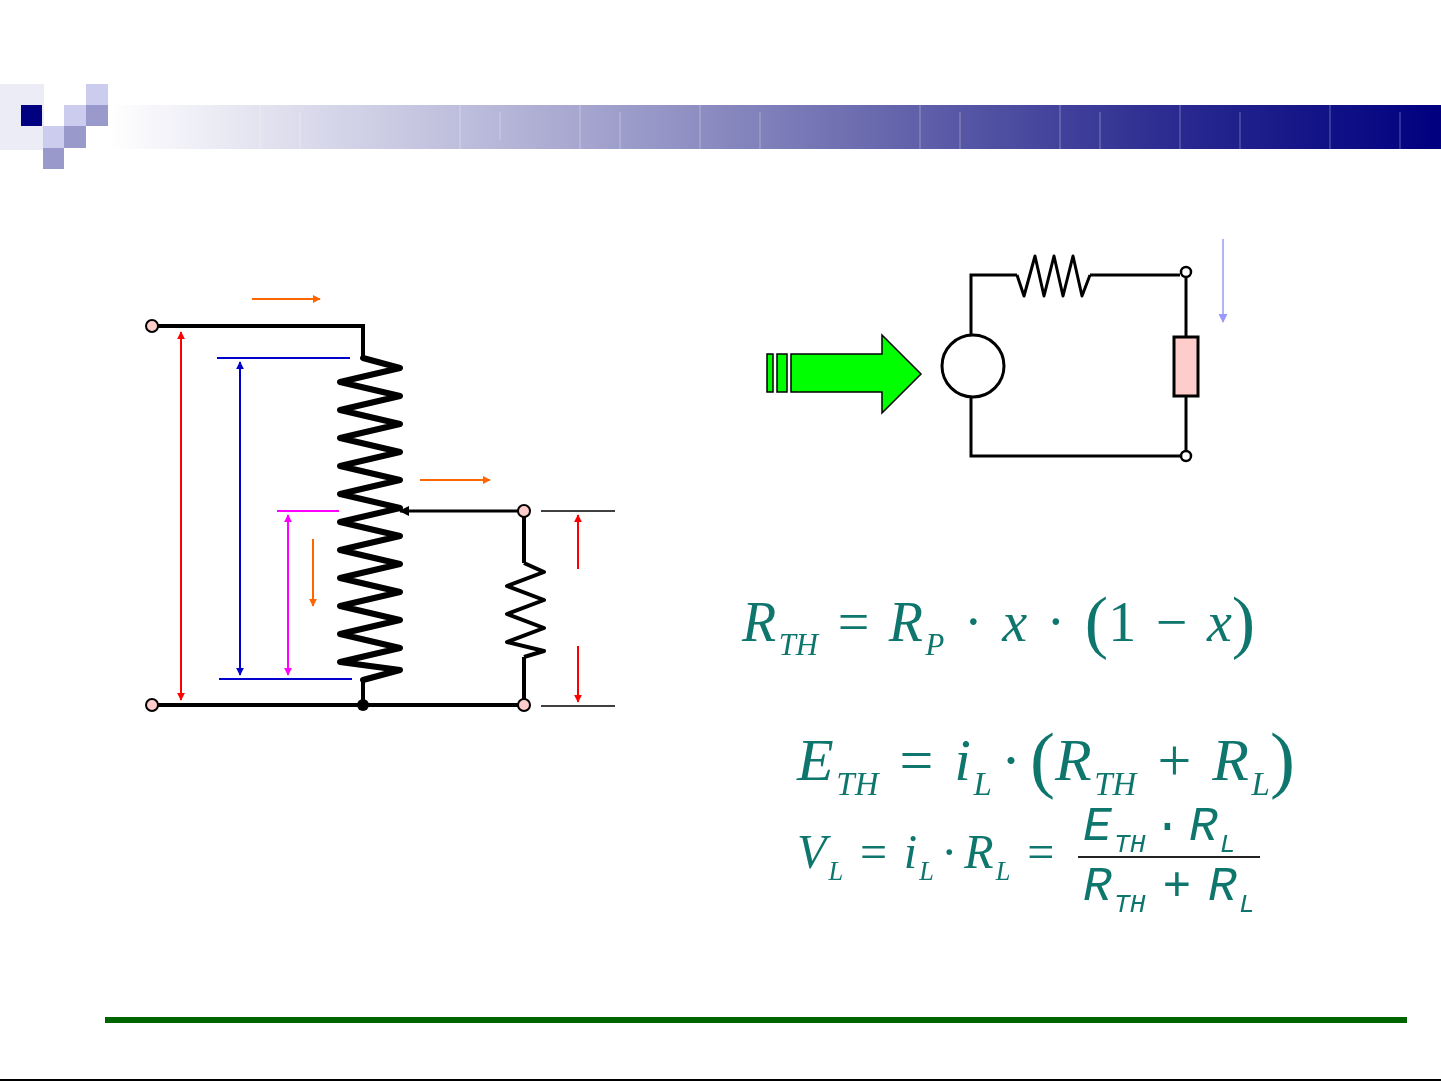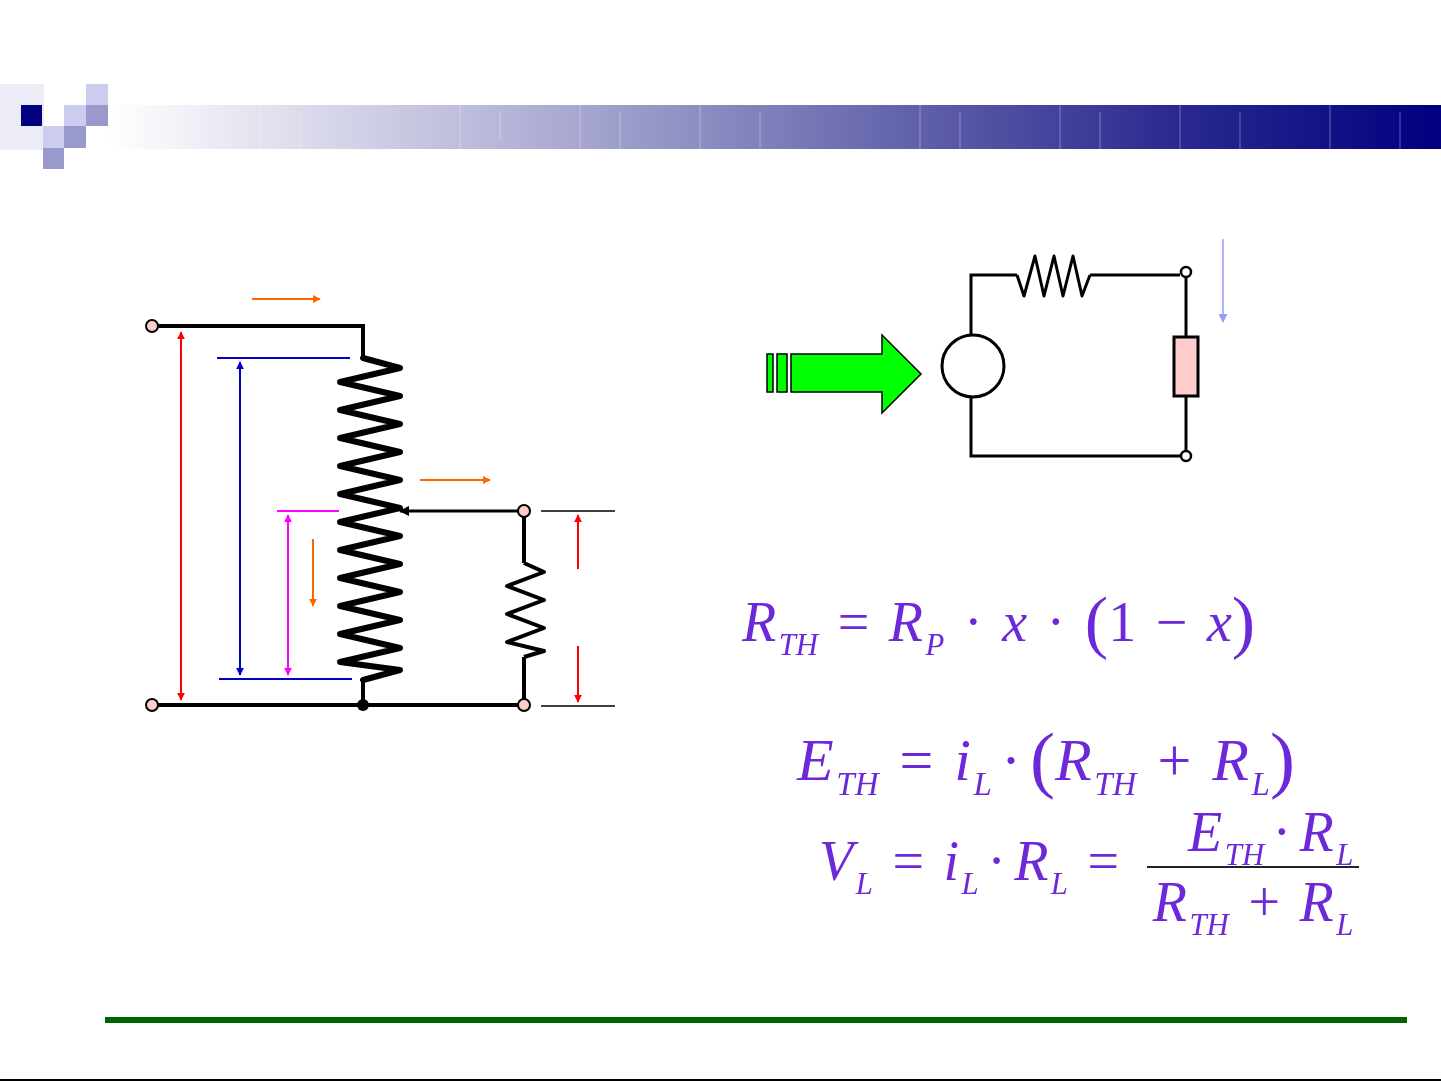--- a/index.html
+++ b/index.html
@@ -1,28 +1,28 @@
 <!DOCTYPE html>
 <html><head>
 <meta charset="utf-8">
 <style>
   html, body { margin: 0; padding: 0; background: #ffffff; }
   body { width: 1441px; height: 1081px; position: relative; overflow: hidden;
          font-family: "Liberation Serif", serif; }
   #slide { position: absolute; left: 0; top: 0; width: 1441px; height: 1081px; }
   .eq { position: absolute; font-family: "Liberation Serif", "DejaVu Serif", serif;
-        color: #6d28d9; white-space: nowrap; }
+        color: #0f766e; white-space: nowrap; }
   .eq i { font-style: italic; }
   .sub { font-style: italic; font-size: 0.55em; position: relative; top: 0.45em; margin-left: 0.08em; }
   .op { margin: 0 0.35em; font-style: normal; }
   .paren { font-size: 1.25em; font-weight: 300; position: relative; top: 0.05em; }
   #eq-rth { left: 742px; top: 578px; font-size: 56px; }
   #eq-eth { left: 797px; top: 712px; font-size: 60px; }
-  #eq-vl { left: 819px; top: 800px; font-size: 56px; }
-  .frac { display: inline-block; vertical-align: middle; text-align: right; margin-left: 0.15em; }
+  #eq-vl { left: 797px; top: 800px; font-size: 48px; }
+  .frac { display: inline-block; vertical-align: middle; text-align: left; margin-left: 0.15em; font-family: Liberation Mono, monospace; }
   .frac .num, .frac .den { display: block; padding: 0 0.1em; }
   .frac .bar { display: block; height: 2px; background: #222; margin: 2px 0; }
 </style>
 </head>
 <body>
 
 <svg id="slide" width="1441" height="1081" viewBox="0 0 1441 1081" xmlns="http://www.w3.org/2000/svg">
   <defs>
     <linearGradient id="bannerGrad" x1="0" x2="1" y1="0" y2="0">
       <stop offset="0" stop-color="#ffffff"></stop>

